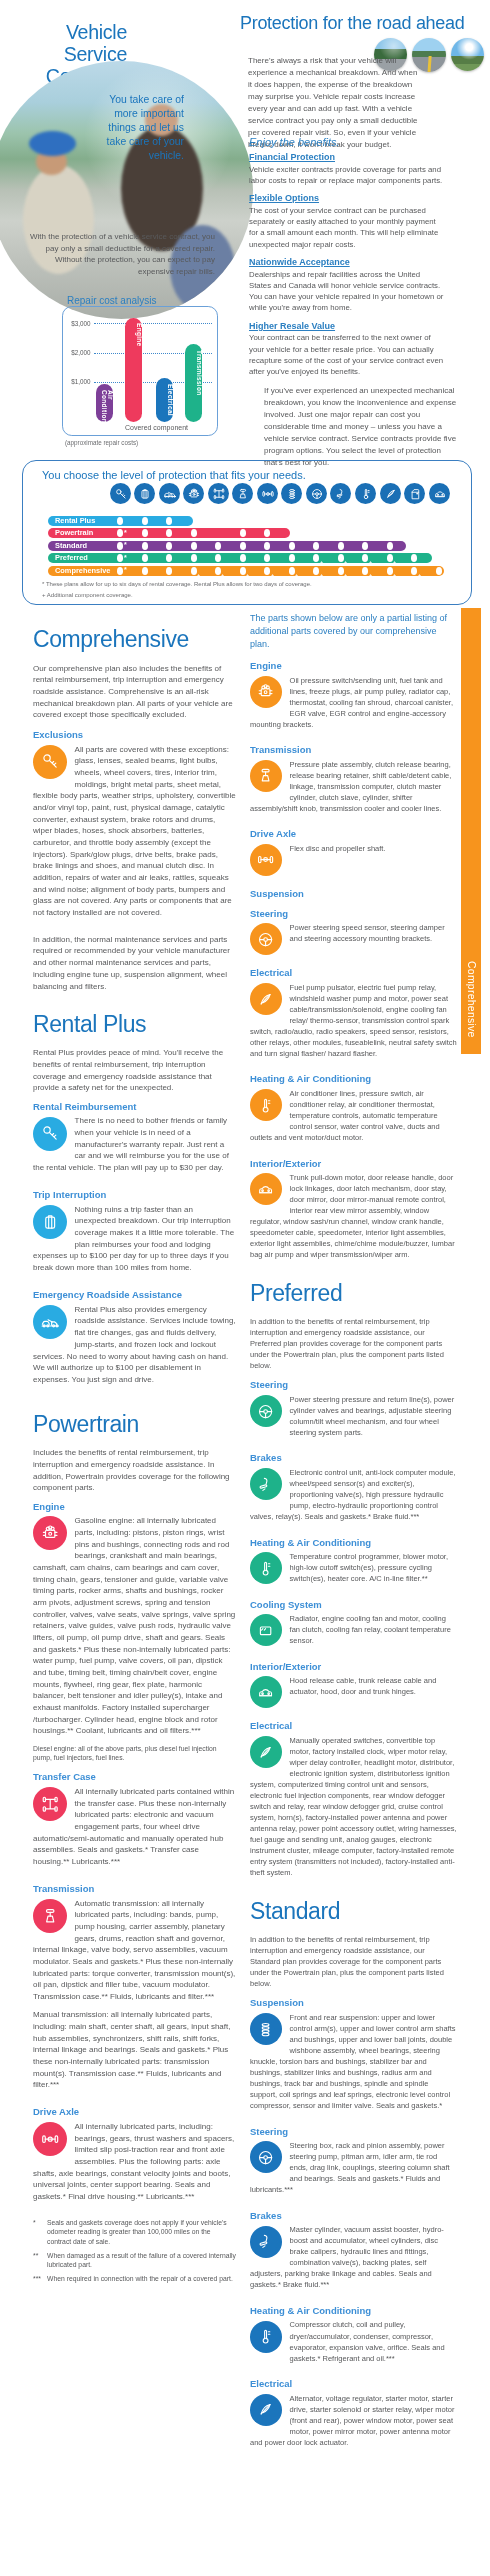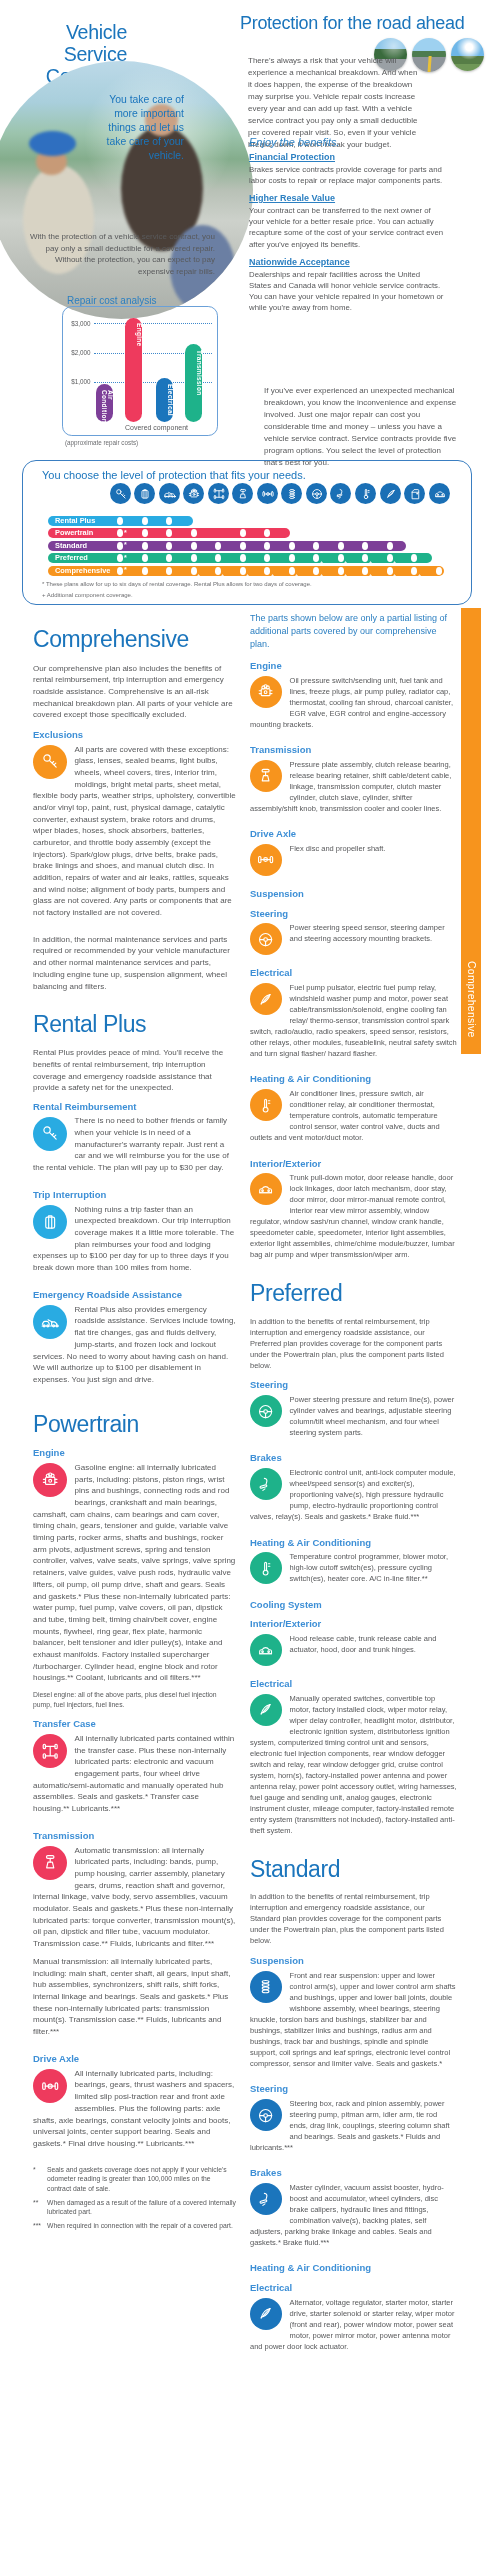--- a/index.html
+++ b/index.html
@@ -131,29 +131,33 @@
     </div>
   <div class="abs road-circle rc3" style="left:451px;top:38px;width:33px;height:33px;"></div>
 
   <p class="abs body-text" style="left:240px;top:47px;width:173px;">There's always a risk that your vehicle will experience a mechanical breakdown. And when it does happen, the expense of the breakdown may surprise you. Vehicle repair costs increase every year and can add up fast. With a vehicle service contract you pay only a small deductible per covered repair visit. So, even if your vehicle breaks down, it won't break your budget.</p>
 
   <div class="abs h-enjoy" style="left:249px;top:136px;font-style:italic;">Enjoy the benefits.</div>
 
   <div class="abs" id="benefits" style="left:249px;top:152px;width:195px;">
       <div class="benefit">
         <h4>Financial Protection</h4>
-        <p>Brakes service contracts provide coverage for parts and labor costs to repair or replace major components parts.</p>
+        <p>Vehicle exciter contracts provide coverage for parts and labor costs to repair or replace major components parts.</p>
+      </div>
+      <div class="benefit">
+        <h4>Flexible Options</h4>
+        <p>The cost of your service contract can be purchased separately or easily attached to your monthly payment for a small amount each month. This will help eliminate unexpected major repair costs.</p>
+      </div>
+      <div class="benefit">
+        <h4>Nationwide Acceptance</h4>
+        <p>Dealerships and repair facilities across the United States and Canada will honor vehicle service contracts. You can have your vehicle repaired in your hometown or while you're away from home.</p>
       </div>
       <div class="benefit">
         <h4>Higher Resale Value</h4>
         <p>Your contract can be transferred to the next owner of your vehicle for a better resale price. You can actually recapture some of the cost of your service contract even after you've enjoyed its benefits.</p>
-      </div>
-      <div class="benefit">
-        <h4>Nationwide Acceptance</h4>
-        <p>Dealerships and repair facilities across the United States and Canada will honor vehicle service contracts. You can have your vehicle repaired in your hometown or while you're away from home.</p>
       </div>
     </div>
 
   <p class="abs body-text" style="left:256px;top:377px;width:197px;">If you've ever experienced an unexpected mechanical breakdown, you know the inconvenience and expense involved. Just one major repair can cost you considerable time and money – unless you have a vehicle service contract. Service contracts provide five program options. You select the level of protection that's best for you.</p>
 
   <div class="abs matrix-box" id="matrix-box">
     <div class="m-title">You choose the level of protection that fits your needs.</div>
   <div class="mcir" style="left: 87px; top: 22.4px;">
         <svg viewBox="0 0 24 24" style="stroke:#fff;fill:none;stroke-width:1.5;stroke-linecap:round;stroke-linejoin:round">
           <circle cx="8.3" cy="8.3" r="3.7"></circle>
@@ -396,20 +400,21 @@
               <path d="M14.5 11.7L9.5 9.2"></path>
               <path d="M2.8 14.5l1-2.2q.6-1.3 2-1.3h2.4q1.5 0 2 1.5l.7 2"></path>
               <circle cx="4.8" cy="16.3" r="1.2"></circle>
               <circle cx="9.2" cy="16.3" r="1.2"></circle>
             </svg>
           </span>
           <p class="isec-p">Rental Plus also provides emergency roadside assistance. Services include towing, flat tire changes, gas and fluids delivery, jump-starts, and frozen lock and lockout services. No need to worry about having cash on hand. We will authorize up to $100 per disablement in expenses. You just sign and drive.</p>
         </div>
       </div>
       <h2 class="h-big">Powertrain</h2>
+      <p class="intro">Includes the benefits of rental reimbursement, trip interruption and emergency roadside assistance. In addition, Powertrain provides coverage for the following component parts.</p>
       <div class="isec">
         <h3 class="isec-title">Engine</h3>
         <div class="isec-body">
           <span class="icon-circle" style="background: rgb(238, 58, 93); height: 34px; width: 34px;">
             <svg viewBox="0 0 24 24">
               <rect x="6.5" y="8.5" width="11" height="8.5" rx="1.2"></rect>
               <circle cx="9.3" cy="6.8" r="1.9"></circle>
               <circle cx="14.7" cy="6.8" r="1.9"></circle>
               <circle cx="12" cy="5.4" r="1.9"></circle>
               <path d="M4 11h2.5M17.5 11H20M4 14.5h2.5M17.5 14.5H20"></path>
@@ -612,20 +617,29 @@
               <path d="M10.8 14.6V5.2a1.2 1.2 0 012.4 0v9.4"></path>
               <circle cx="12" cy="17" r="3"></circle>
               <path d="M15.5 6h1.8M15.5 9h1.8"></path>
             </svg>
           </span>
           <p class="isec-p">Temperature control programmer, blower motor, high-low cutoff switch(es), pressure cycling switch(es), heater core. A/C in-line filter.**</p>
         </div>
       </div>
       <div class="isec">
         <h3 class="isec-title">Cooling System</h3>
+        <div class="isec-body">
+          <span class="icon-circle" style="background: rgb(30, 178, 138); height: 32px; width: 32px;">
+            <svg viewBox="0 0 24 24">
+              <rect x="5.5" y="7.5" width="13" height="9.5" rx="1.2"></rect>
+              <path d="M8.6 9.6l-1.7 1.8M12 9.6l-1.7 1.8"></path>
+            </svg>
+          </span>
+          <p class="isec-p">Radiator, engine cooling fan and motor, cooling fan clutch, cooling fan relay, coolant temperature sensor.</p>
+        </div>
       </div>
       <div class="isec">
         <h3 class="isec-title">Interior/Exterior</h3>
         <div class="isec-body">
           <span class="icon-circle" style="background: rgb(30, 178, 138); height: 32px; width: 32px;">
             <svg viewBox="0 0 24 24">
               <path d="M4.6 16v-3q0-1.6 1.7-2l1.5-.4q1.7-2.3 4.2-2.3t4.2 2.3l1.5.4q1.7.4 1.7 2v3z"></path>
               <circle cx="8.2" cy="13.4" r="1"></circle>
               <circle cx="15.8" cy="13.4" r="1"></circle>
               <path d="M4.6 16h14.8"></path>
@@ -683,20 +697,30 @@
               <path d="M10.5 4.2q3.8.6 3 4l-.8 3"></path>
               <rect x="5" y="13.2" width="8.6" height="2.4" rx="1.2" transform="rotate(-17 9.3 14.4)"></rect>
               <path d="M8.6 19.2l2.6-1.8"></path>
             </svg>
           </span>
           <p class="isec-p">Master cylinder, vacuum assist booster, hydro-boost and accumulator, wheel cylinders, disc brake calipers, hydraulic lines and fittings, combination valve(s), backing plates, self adjusters, parking brake linkage and cables. Seals and gaskets.* Brake fluid.***</p>
         </div>
       </div>
       <div class="isec">
         <h3 class="isec-title">Heating &amp; Air Conditioning</h3>
+        <div class="isec-body">
+          <span class="icon-circle" style="background: rgb(27, 117, 188); height: 32px; width: 32px;">
+            <svg viewBox="0 0 24 24">
+              <path d="M10.8 14.6V5.2a1.2 1.2 0 012.4 0v9.4"></path>
+              <circle cx="12" cy="17" r="3"></circle>
+              <path d="M15.5 6h1.8M15.5 9h1.8"></path>
+            </svg>
+          </span>
+          <p class="isec-p">Compressor clutch, coil and pulley, dryer/accumulator, condenser, compressor, evaporator, expansion valve, orifice. Seals and gaskets.* Refrigerant and oil.***</p>
+        </div>
       </div>
       <div class="isec">
         <h3 class="isec-title">Electrical</h3>
         <div class="isec-body">
           <span class="icon-circle" style="background: rgb(27, 117, 188); height: 32px; width: 32px;">
             <svg viewBox="0 0 24 24">
               <path d="M6.5 17.5Q8.8 7.8 17.6 5.6q-2.4 7.4-9 10.4"></path>
               <path d="M6.5 17.5L17.6 5.6"></path>
             </svg>
           </span>

